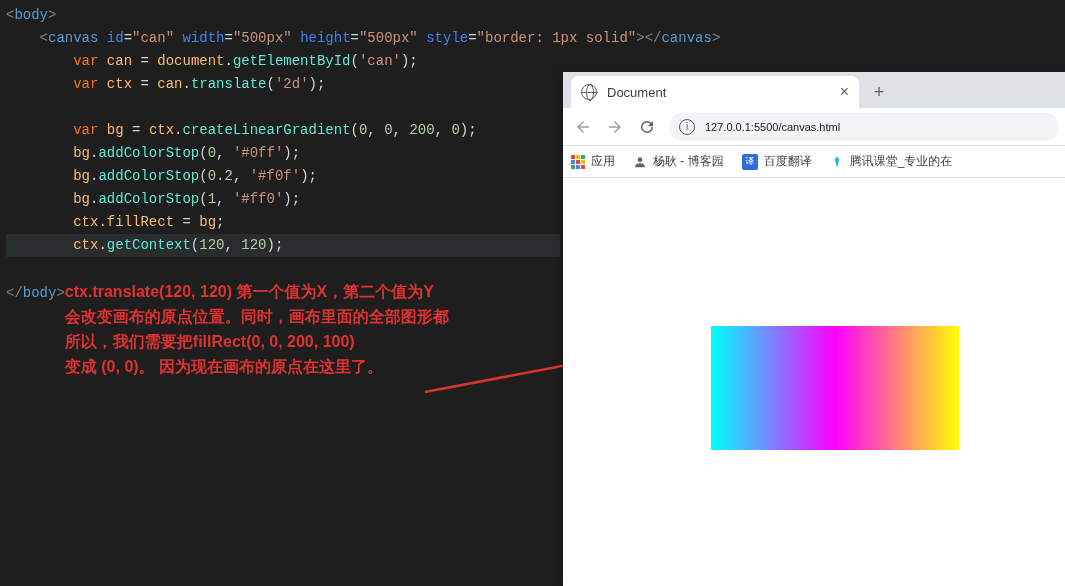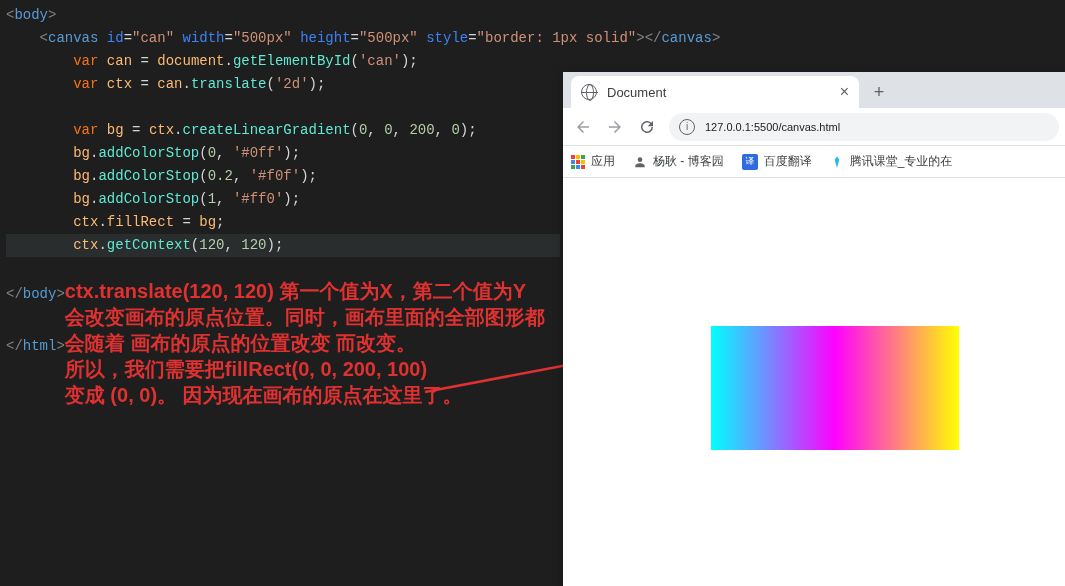--- a/index.html
+++ b/index.html
@@ -10,21 +10,21 @@
   .el { color: #569cd6; }
   .attr { color: #3b82f6; }
   .str { color: #ce9178; }
   .kw { color: #f97316; }
   .var { color: #fdba74; }
   .fn { color: #5eead4; }
   .num { color: #b5cea8; }
   .op { color: #d4d4d4; }
   .pun { color: #d4d4d4; }
   .hl-line { background: #2a2d2e; }
-  .annotation { color: #e03131; font-family: "Microsoft YaHei", sans-serif; font-weight: bold; font-size: 20px; line-height: 23px; white-space: pre; }
+  .annotation { color: #e03131; font-family: "Microsoft YaHei", sans-serif; font-weight: bold; font-size: 16px; line-height: 23px; white-space: pre; }
   .arrow-svg { position: absolute; left: 420px; top: 330px; pointer-events: none; }
   .browser { position: absolute; left: 563px; top: 72px; width: 502px; height: 514px; background: #fff; box-shadow: 0 2px 10px rgba(0,0,0,.3); font-family: "Segoe UI", Arial, sans-serif; }
   .tabstrip { height: 36px; background: #dee1e6; display: flex; align-items: flex-end; }
   .tab { background: #fff; height: 32px; width: 288px; margin-left: 8px; border-radius: 8px 8px 0 0; display: flex; align-items: center; padding: 0 10px; position: relative; }
   .tab .globe { width: 16px; height: 16px; border: 1.5px solid #5f6368; border-radius: 50%; position: relative; flex: 0 0 16px; }
   .tab .globe::before { content: ""; position: absolute; left: 50%; top: -1.5px; bottom: -1.5px; width: 6px; margin-left: -3px; border: 1.5px solid #5f6368; border-radius: 50%; }
   .tab .globe::after { content: ""; position: absolute; left: -1.5px; right: -1.5px; top: 50%; height: 0; border-top: 1.5px solid #5f6368; }
   .tab .title { margin-left: 10px; color: #3c4043; font-size: 13px; flex: 1; }
   .tab .close { color: #5f6368; font-size: 16px; cursor: pointer; }
   .newtab { width: 28px; height: 28px; display: flex; align-items: center; justify-content: center; color: #5f6368; font-size: 18px; margin: 0 4px 2px 6px; border-radius: 50%; }
@@ -55,21 +55,20 @@
   <div class="line"> </div>
   <div class="line">        <span class="kw">var</span> <span class="var">bg</span><span class="op"> = </span><span class="var">ctx</span><span class="pun">.</span><span class="fn">createLinearGradient</span><span class="pun">(</span><span class="num">0</span><span class="pun">, </span><span class="num">0</span><span class="pun">, </span><span class="num">200</span><span class="pun">, </span><span class="num">0</span><span class="pun">);</span></div>
   <div class="line">        <span class="var">bg</span><span class="pun">.</span><span class="fn">addColorStop</span><span class="pun">(</span><span class="num">0</span><span class="pun">, </span><span class="str">'#0ff'</span><span class="pun">);</span></div>
   <div class="line">        <span class="var">bg</span><span class="pun">.</span><span class="fn">addColorStop</span><span class="pun">(</span><span class="num">0.2</span><span class="pun">, </span><span class="str">'#f0f'</span><span class="pun">);</span></div>
   <div class="line">        <span class="var">bg</span><span class="pun">.</span><span class="fn">addColorStop</span><span class="pun">(</span><span class="num">1</span><span class="pun">, </span><span class="str">'#ff0'</span><span class="pun">);</span></div>
   <div class="line">        <span class="var">ctx</span><span class="pun">.</span><span class="var">fillRect</span><span class="op"> = </span><span class="var">bg</span><span class="pun">;</span></div>
   <div class="line hl-line">        <span class="var">ctx</span><span class="pun">.</span><span class="fn">getContext</span><span class="pun">(</span><span class="num">120</span><span class="pun">, </span><span class="num">120</span><span class="pun">);</span></div>
   <div class="line"> </div>
   <div class="line"><span class="tag">&lt;/</span><span class="el">body</span><span class="tag">&gt;</span><span class="annotation">ctx.translate(120, 120) 第一个值为X，第二个值为Y</span></div>
   <div class="line">       <span class="annotation">会改变画布的原点位置。同时，画布里面的全部图形都</span></div>
-  <div class="line"><span class="tag">&lt;/</span><span class="el">html</span><span class="tag">&gt;</span><span class="annotation">会随着 画布的原点的位置改变 而改变。</span></div>
   <div class="line">       <span class="annotation">所以，我们需要把fillRect(0, 0, 200, 100)</span></div>
   <div class="line">       <span class="annotation">变成 (0, 0)。 因为现在画布的原点在这里了。</span></div>
 </div>
 
 <svg class="arrow-svg" width="310" height="70">
   <defs>
       <marker id="ah" markerWidth="10" markerHeight="8" refX="9" refY="4" orient="auto">
         <polygon points="0 0, 10 4, 0 8" fill="#e03131"></polygon>
       </marker>
     </defs>

